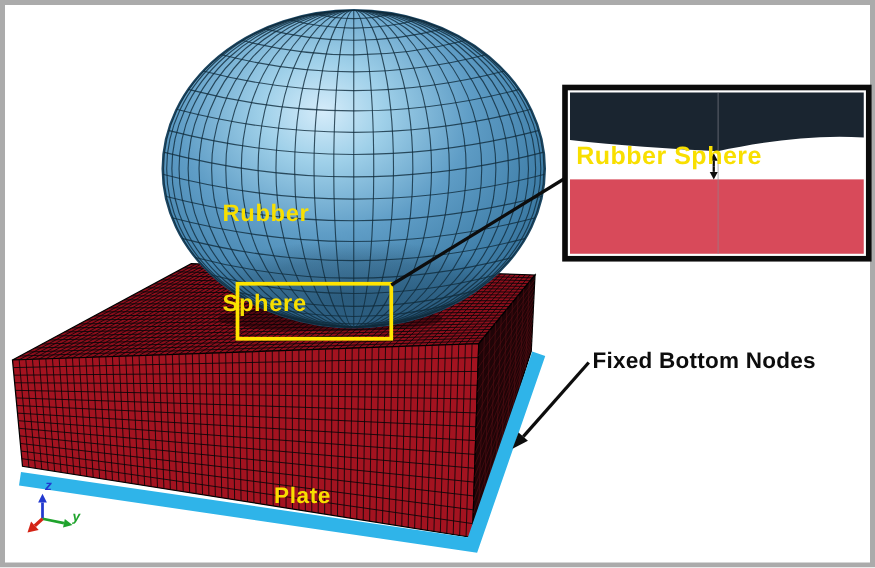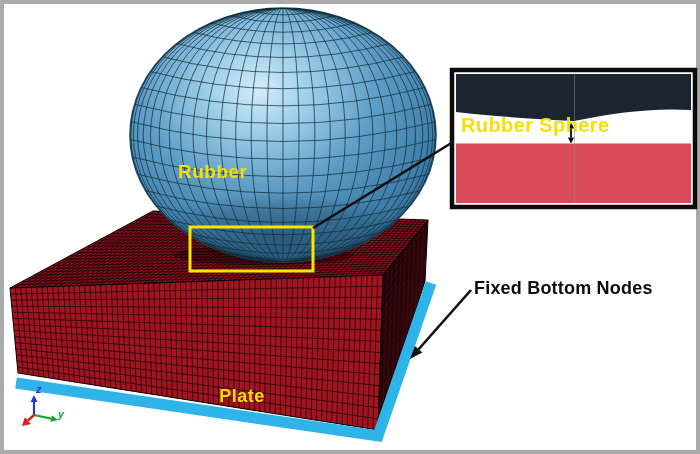--- a/index.html
+++ b/index.html
@@ -325,20 +325,21 @@
         <line x1="574.5" y1="74" x2="574.5" y2="203" stroke="#8a8a92" stroke-opacity="0.5" stroke-width="1"></line>
         <line x1="571" y1="133" x2="571" y2="128.5" stroke="#0d0d0d" stroke-width="1.8"></line>
         <polygon points="571,122.5 574.2,128.5 567.8,128.5" fill="#0d0d0d"></polygon>
         <line x1="571" y1="133" x2="571" y2="137.5" stroke="#0d0d0d" stroke-width="1.8"></line>
         <polygon points="571,143.5 567.8,137.5 574.2,137.5" fill="#0d0d0d"></polygon>
       </g>
   </svg>
 
   <div class="lbl yellow sphere-lbl">
     <div>Rubber</div>
+    <div>Sphere</div>
   </div>
 
   <div class="lbl yellow plate-lbl">
     <div>Plate</div>
     
   </div>
 
   <div class="lbl fixed-lbl">Fixed Bottom Nodes</div>
 
   <div class="lbl yellow inset-sphere-lbl">Rubber Sphere</div>

